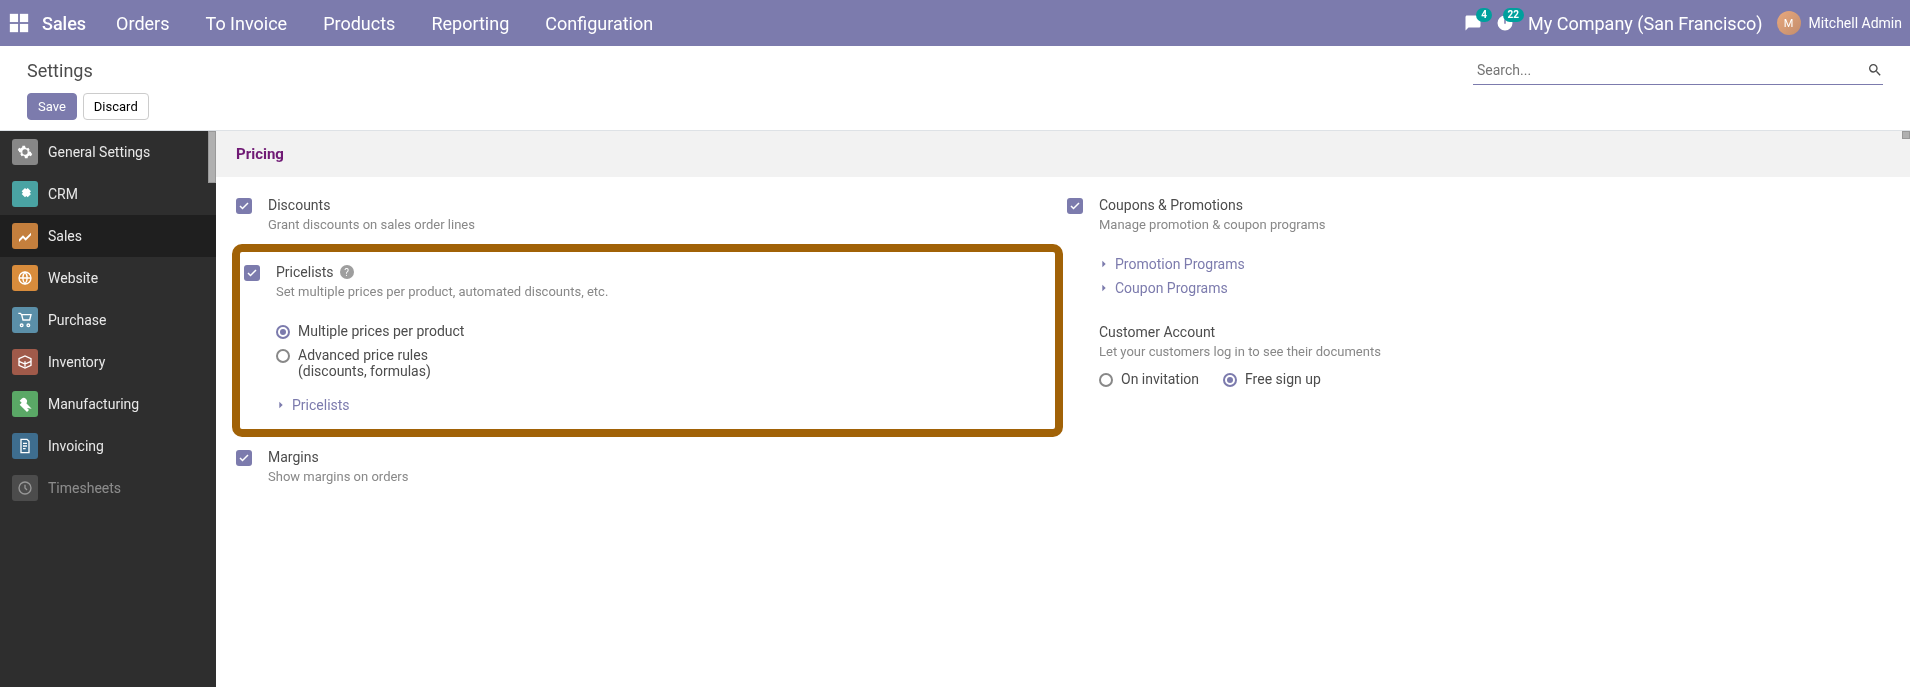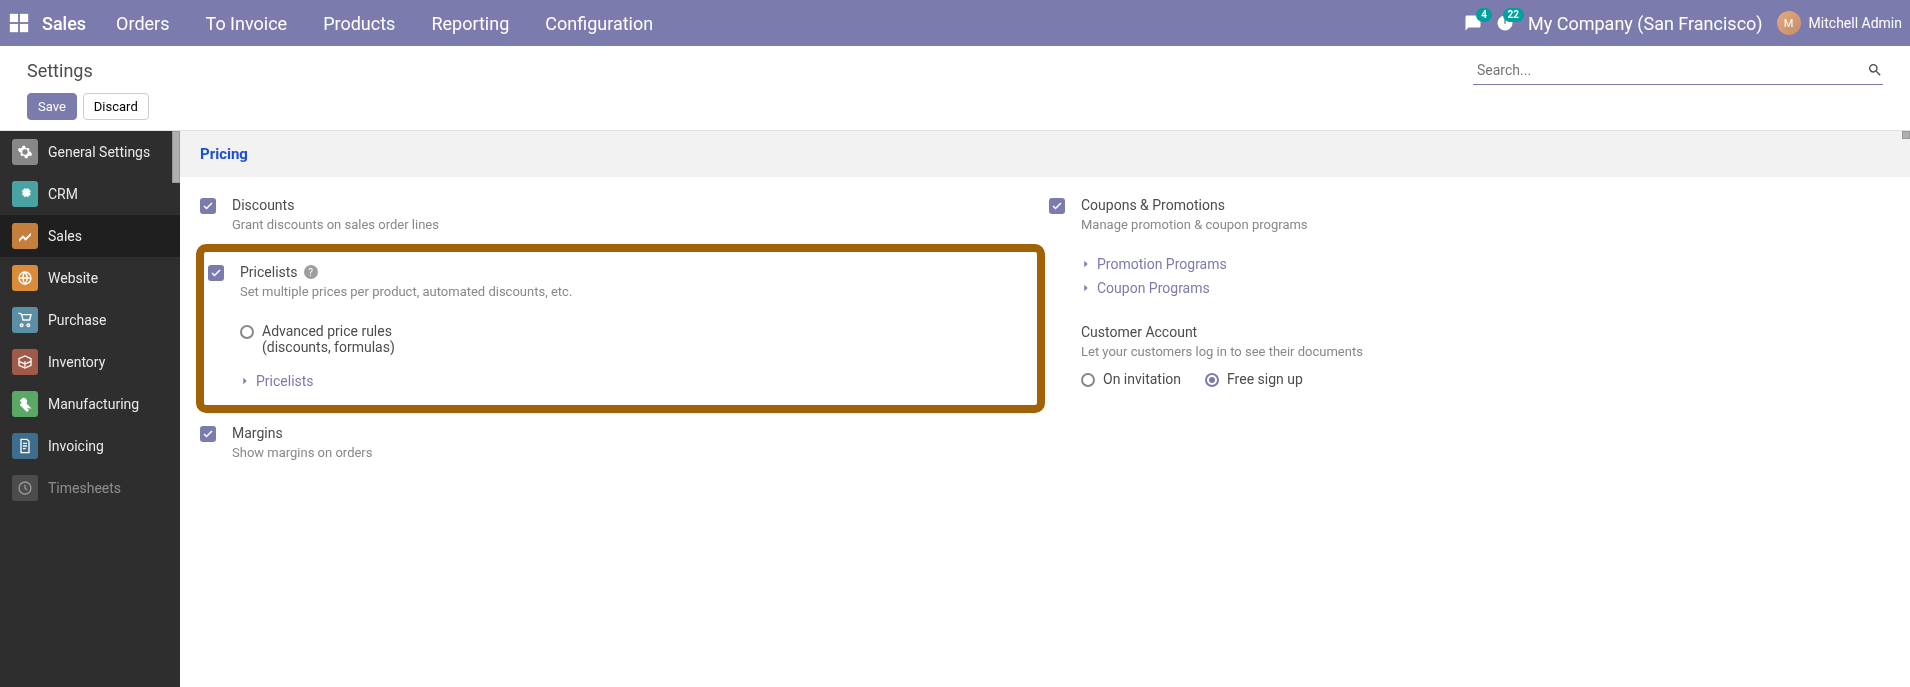--- a/index.html
+++ b/index.html
@@ -27,30 +27,30 @@
 .breadcrumb { font-size: 18px; color: #4c4c4c; }
 .search-wrap { display: flex; align-items: center; width: 410px; border-bottom: 1px solid #7c7bad; }
 .search-input { flex: 1; border: none; outline: none; padding: 6px 4px; font-size: 14px; background: transparent; }
 .search-icon { width: 16px; height: 16px; fill: #4c4c4c; }
 .cp-buttons { display: flex; gap: 6px; }
 .btn { border: 1px solid #ccc; background: #fff; padding: 5px 10px; border-radius: 4px; cursor: pointer; font-size: 13px; }
 .btn-primary { background: #7c6bad; background: #7c7bad; color: #ffffff; border-color: #7c7bad; }
 
 
 .main { display: flex; height: calc(100vh - 46px - 84px); position: relative; }
-.sidebar { width: 180px; background: #2e2e2e; color: #fff; overflow: hidden; position: relative; }
+.sidebar { width: 216px; background: #2e2e2e; color: #fff; overflow: hidden; position: relative; }
 .sidebar::after { content: ""; position: absolute; top: 0; right: 0; width: 6px; height: 50px; background: #b0b0b0; border: 1px solid #999; }
 .sb-item { display: flex; align-items: center; gap: 10px; padding: 8px 12px; cursor: pointer; font-size: 14px; color: #e8e8e8; }
 .sb-item.active { background: #1f1f1f; }
 .sb-icon { width: 26px; height: 26px; border-radius: 3px; display: flex; align-items: center; justify-content: center; flex-shrink: 0; }
 .sb-icon svg { width: 16px; height: 16px; fill: #fff; }
 
 .content { flex: 1; background: #fff; overflow-y: auto; position: relative; padding: 0 0 40px; }
 .content::after { content: ""; position: absolute; top: 0; right: 0; width: 6px; height: 6px; background: #b0b0b0; border: 1px solid #999; }
-.section-header { background: #f2f2f2; padding: 14px 20px; font-size: 15px; font-weight: bold; color: #1d4ed8; margin-bottom: 8px; }
+.section-header { background: #f2f2f2; padding: 14px 20px; font-size: 15px; font-weight: bold; color: #701a75; margin-bottom: 8px; }
 
 .settings-grid { display: flex; padding: 0 16px; }
 .settings-col { flex: 1; }
 .setting-box { display: flex; gap: 14px; padding: 12px 4px; align-items: flex-start; }
 .setting-check { width: 18px; flex-shrink: 0; padding-top: 1px; }
 .chk { width: 16px; height: 16px; border-radius: 3px; background: #7c7bad; display: flex; align-items: center; justify-content: center; cursor: pointer; }
 .chk svg { width: 12px; height: 12px; stroke: #fff; stroke-width: 3; fill: none; }
 .setting-body { flex: 1; }
 .setting-title { font-weight: normal; font-size: 14px; color: #4c4c4c; display: flex; align-items: center; gap: 6px; }
 .help-icon { width: 14px; height: 14px; border-radius: 50%; background: #9e9e9e; color: #fff; display: inline-flex; align-items: center; justify-content: center; font-size: 10px; cursor: pointer; }
@@ -234,20 +234,24 @@
                 </span>
               </div>
             <div class="setting-body">
               <div class="setting-title">
                 <span>Pricelists</span>
                 <span class="help-icon">?</span>
               </div>
               <div class="setting-desc">Set multiple prices per product, automated discounts, etc.</div>
               <div class="setting-extra">
                 <div class="radio-opt">
+                  <span class="radio sel2"></span>
+                  <span>Multiple prices per product</span>
+                </div>
+                <div class="radio-opt">
                   <span class="radio"></span>
                   <span>
                     <span>Advanced price rules</span><br>
                     <span>(discounts, formulas)</span>
                   </span>
                 </div>
                 <div style="height:10px"></div>
                 <div class="ext-link">
                   <svg viewBox="0 0 24 24">
                       <path d="M8 4l8 8-8 8z"></path>

